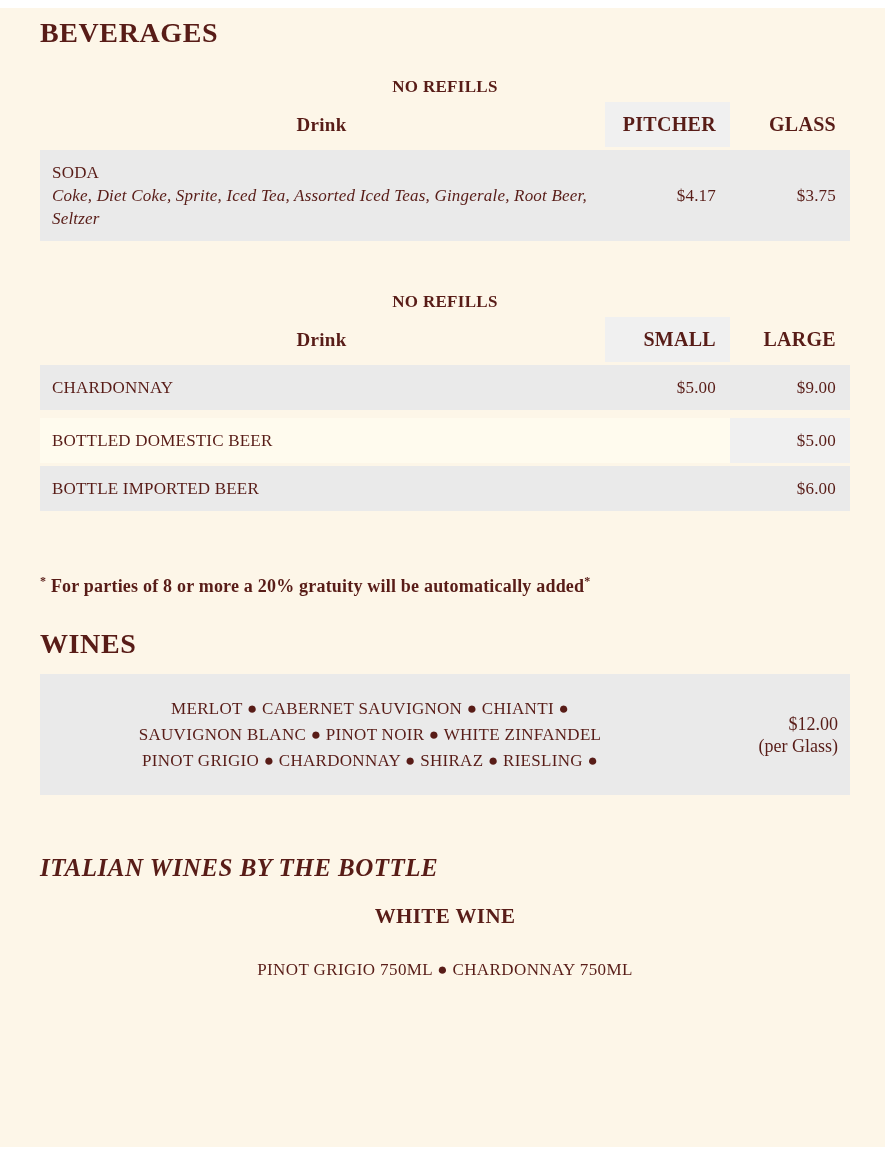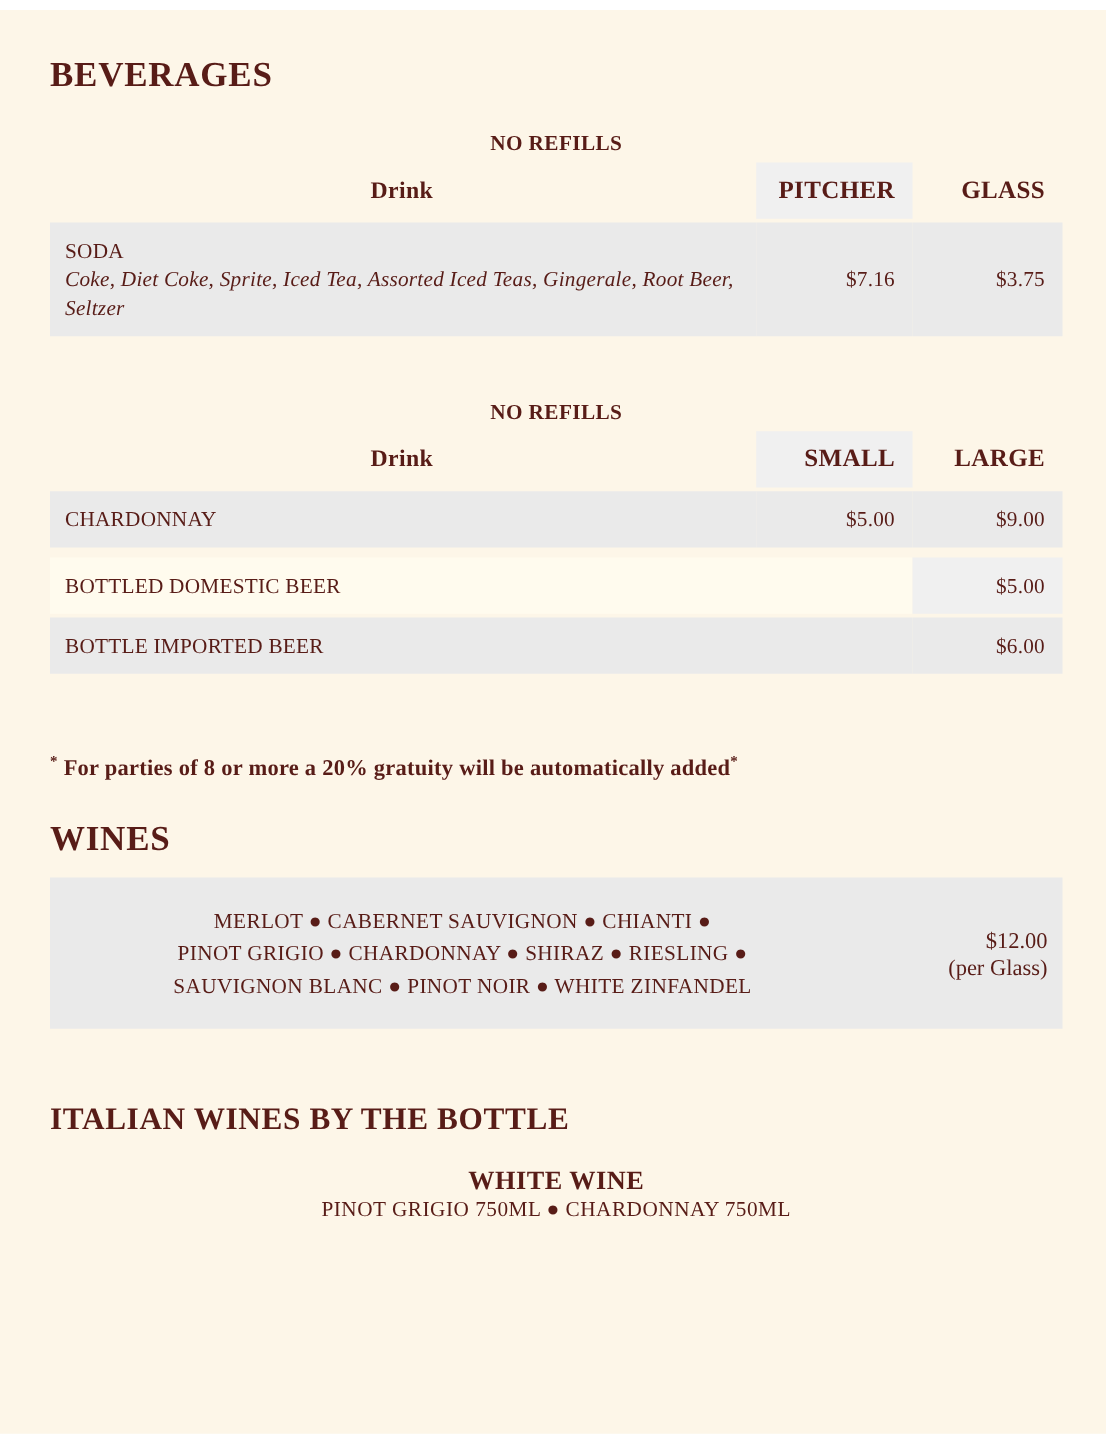--- a/index.html
+++ b/index.html
@@ -14,21 +14,21 @@
     margin: 0; padding: 0;
     width: 885px; height: 1155px;
     background: #FFFFFF;
     font-family: "Liberation Serif", "DejaVu Serif", serif;
     color: var(--accent);
   }
   .page {
     margin-top: 8px;
     height: 1139px;
     background: var(--page-bg);
-    padding: 36px 35px 0 40px;
+    padding: 8px 35px 0 40px;
     overflow: hidden;
   }
   h1.section-title {
     margin: 0; font-size: 28px; line-height: 34px;
     font-weight: bold; letter-spacing: 0.6px; color: var(--accent);
   }
   .center-note {
     text-align: center; font-weight: bold;
     font-size: 17px; line-height: 21px; letter-spacing: 0.3px;
     margin-top: 26px;
@@ -68,24 +68,24 @@
   }
   .gratuity sup { font-size: 12px; }
   h2.wines-title { margin: 29px 0 0 0; font-size: 28px; line-height: 34px; letter-spacing: 0.6px; }
   .wine-panel {
     margin-top: 13px; height: 121px;
     background: var(--row-gray);
     display: flex; align-items: center;
   }
   .wine-names { flex: 1 1 auto; text-align: center; font-size: 17px; line-height: 26px; letter-spacing: 0.3px; }
   .wine-price-col { width: 150px; text-align: right; padding-right: 12px; font-size: 18px; line-height: 22px; white-space: nowrap; }
-  h2.italian-title { margin: 57px 0 0 0; font-size: 25px; line-height: 31px; letter-spacing: 0.5px; }
+  h2.italian-title { margin: 57px 0 0 0; font-size: 25px; line-height: 31px; letter-spacing: 0.5px; font-style: italic; }
   h3.sub-title { margin: 20px 0 0 0; text-align: center; font-size: 21px; line-height: 26px; letter-spacing: 0.4px; }
   h3.red-title { margin-top: 30px; }
-  .bottle-items { text-align: center; font-size: 17px; line-height: 22px; letter-spacing: 0.4px; }
+  .bottle-items { margin-top: 30px; text-align: center; font-size: 17px; line-height: 22px; letter-spacing: 0.4px; }
 </style>
 </head>
 <body>
 
 <div class="page">
 
   <h1 class="section-title">BEVERAGES</h1>
 
   <div class="center-note">NO REFILLS</div>
   <table class="menu-table">
@@ -100,21 +100,21 @@
         <th class="hl">PITCHER</th>
         <th>GLASS</th>
       </tr>
     </thead>
     <tbody>
       <tr class="striped">
         <td class="name-cell">
           <div>SODA</div>
           <div class="item-desc">Coke, Diet Coke, Sprite, Iced Tea, Assorted Iced Teas, Gingerale, Root Beer, Seltzer</div>
         </td>
-        <td class="price-cell">$7.16</td>
+        <td class="price-cell">$4.17</td>
         <td class="price-cell">$3.75</td>
       </tr>
     </tbody>
   </table>
 
   <div class="center-note note-gap">NO REFILLS</div>
   <table class="menu-table">
     <colgroup>
         <col class="col-name-3">
         <col class="col-mid-3">
@@ -152,22 +152,22 @@
       </tr>
     </tbody>
   </table>
 
   <div class="gratuity"><sup>*</sup><span> For parties of 8 or more a 20% gratuity will be automatically added</span><sup>*</sup></div>
 
   <h2 class="section-title wines-title">WINES</h2>
   <div class="wine-panel">
     <div class="wine-names">
       <div>MERLOT ● CABERNET SAUVIGNON ● CHIANTI ●</div>
+      <div>SAUVIGNON BLANC ● PINOT NOIR ● WHITE ZINFANDEL</div>
       <div>PINOT GRIGIO ● CHARDONNAY ● SHIRAZ ● RIESLING ●</div>
-      <div>SAUVIGNON BLANC ● PINOT NOIR ● WHITE ZINFANDEL</div>
     </div>
     <div class="wine-price-col">
       <div>$12.00</div>
       <div>(per Glass)</div>
     </div>
   </div>
 
   <h2 class="section-title italian-title">ITALIAN WINES BY THE BOTTLE</h2>
   <h3 class="sub-title">WHITE WINE</h3>
   <div class="bottle-items">PINOT GRIGIO 750ML ● CHARDONNAY 750ML</div>

